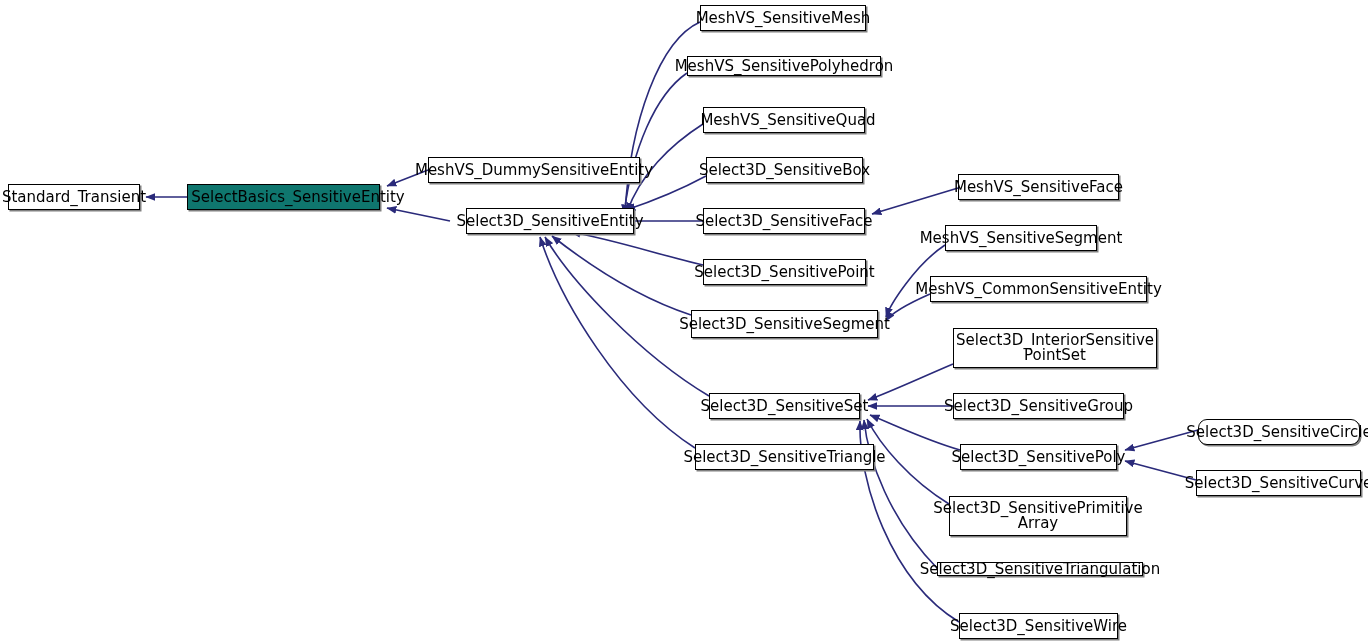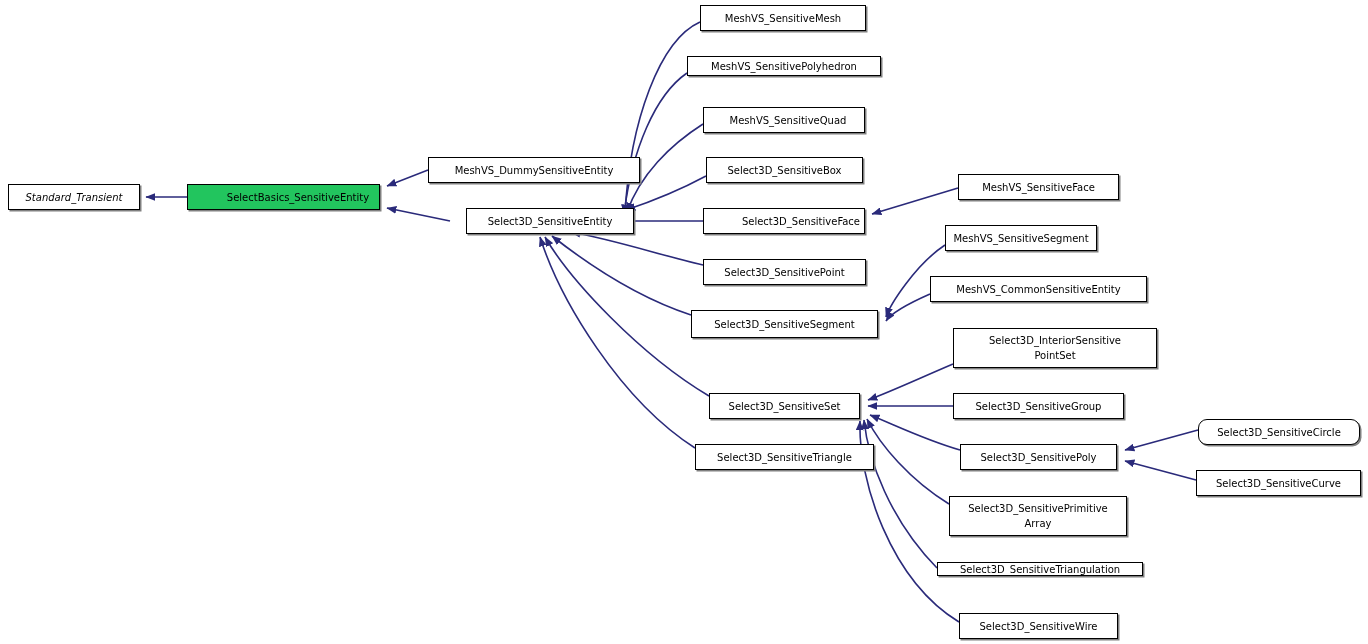--- a/index.html
+++ b/index.html
@@ -10,27 +10,27 @@
     position:absolute;
     box-sizing:border-box;
     background:#ffffff;
     border:1px solid #000000;
     box-shadow:1.5px 1.5px 0 0 #808080;
     display:flex;
     align-items:center;
     justify-content:center;
     text-align:center;
     color:#000000;
-    font-size:10px;
+    font-size:15px;
     line-height:15px;
     letter-spacing:0px;
     white-space:pre-line;
     cursor:pointer;
   }
-  .node.highlight{background:#22c55e;padding-left:29px;}
+  .node.highlight{background:#0f766e;padding-left:29px;}
   .node .lbl{display:block;padding:0 4px;}
 </style>
 </head>
 <body>
 
 <div id="diagram">
   <svg id="edges" viewBox="0 0 1368 644" xmlns="http://www.w3.org/2000/svg">
     <defs>
       <marker id="ah" markerWidth="10" markerHeight="8" refX="9.4" refY="4" orient="auto" markerUnits="userSpaceOnUse">
         <path d="M0,0 L10,4 L0,8 z" fill="#2a2a7a"></path>
@@ -56,29 +56,29 @@
         <path d="M 953,406 L 868,406" marker-end="url(#ah)"></path>
         <path d="M 960,450 C 925,440 895,425 870,415" marker-end="url(#ah)"></path>
         <path d="M 949,504 C 910,480 880,445 867,419" marker-end="url(#ah)"></path>
         <path d="M 937,568 C 890,520 868,460 864,420" marker-end="url(#ah)"></path>
         <path d="M 959,622 C 890,580 858,480 860,421" marker-end="url(#ah)"></path>
         <path d="M 1198,430 L 1125,450" marker-end="url(#ah)"></path>
         <path d="M 1196,480 L 1125,461" marker-end="url(#ah)"></path>
       </g>
   </svg>
   <div id="nodes">
-      <div class="node" style="left: 8px; top: 184px; width: 132px; height: 26px; font-style: italic;"><span class="lbl">Standard_Transient</span></div>
+      <div class="node" style="left: 8px; top: 184px; width: 132px; height: 26px;"><span class="lbl">Standard_Transient</span></div>
       <div class="node highlight" style="left: 187px; top: 184px; width: 193px; height: 26px;"><span class="lbl">SelectBasics_SensitiveEntity</span></div>
       <div class="node" style="left: 428px; top: 157px; width: 212px; height: 26px;"><span class="lbl">MeshVS_DummySensitiveEntity</span></div>
       <div class="node" style="left: 466px; top: 208px; width: 168px; height: 26px;"><span class="lbl">Select3D_SensitiveEntity</span></div>
       <div class="node" style="left: 700px; top: 5px; width: 166px; height: 26px;"><span class="lbl">MeshVS_SensitiveMesh</span></div>
       <div class="node" style="left: 687px; top: 56px; width: 194px; height: 20px;"><span class="lbl">MeshVS_SensitivePolyhedron</span></div>
       <div class="node" style="left: 703px; top: 107px; width: 162px; height: 26px; padding-left: 8px;"><span class="lbl">MeshVS_SensitiveQuad</span></div>
       <div class="node" style="left: 706px; top: 157px; width: 157px; height: 26px;"><span class="lbl">Select3D_SensitiveBox</span></div>
-      <div class="node" style="left: 703px; top: 208px; width: 162px; height: 26px; justify-content: flex-end;"><span class="lbl">Select3D_SensitiveFace</span></div>
+      <div class="node" style="left: 703px; top: 208px; width: 162px; height: 26px;"><span class="lbl">Select3D_SensitiveFace</span></div>
       <div class="node" style="left: 703px; top: 259px; width: 163px; height: 26px;"><span class="lbl">Select3D_SensitivePoint</span></div>
       <div class="node" style="left: 691px; top: 310px; width: 187px; height: 28px;"><span class="lbl">Select3D_SensitiveSegment</span></div>
       <div class="node" style="left: 709px; top: 393px; width: 151px; height: 26px;"><span class="lbl">Select3D_SensitiveSet</span></div>
       <div class="node" style="left: 695px; top: 444px; width: 179px; height: 26px;"><span class="lbl">Select3D_SensitiveTriangle</span></div>
       <div class="node" style="left: 958px; top: 174px; width: 161px; height: 26px;"><span class="lbl">MeshVS_SensitiveFace</span></div>
       <div class="node" style="left: 945px; top: 225px; width: 152px; height: 26px;"><span class="lbl">MeshVS_SensitiveSegment</span></div>
       <div class="node" style="left: 930px; top: 276px; width: 217px; height: 26px;"><span class="lbl">MeshVS_CommonSensitiveEntity</span></div>
       <div class="node" style="left: 953px; top: 328px; width: 204px; height: 40px;"><span class="lbl">Select3D_InteriorSensitive
 PointSet</span></div>
       <div class="node" style="left: 953px; top: 393px; width: 171px; height: 26px;"><span class="lbl">Select3D_SensitiveGroup</span></div>

